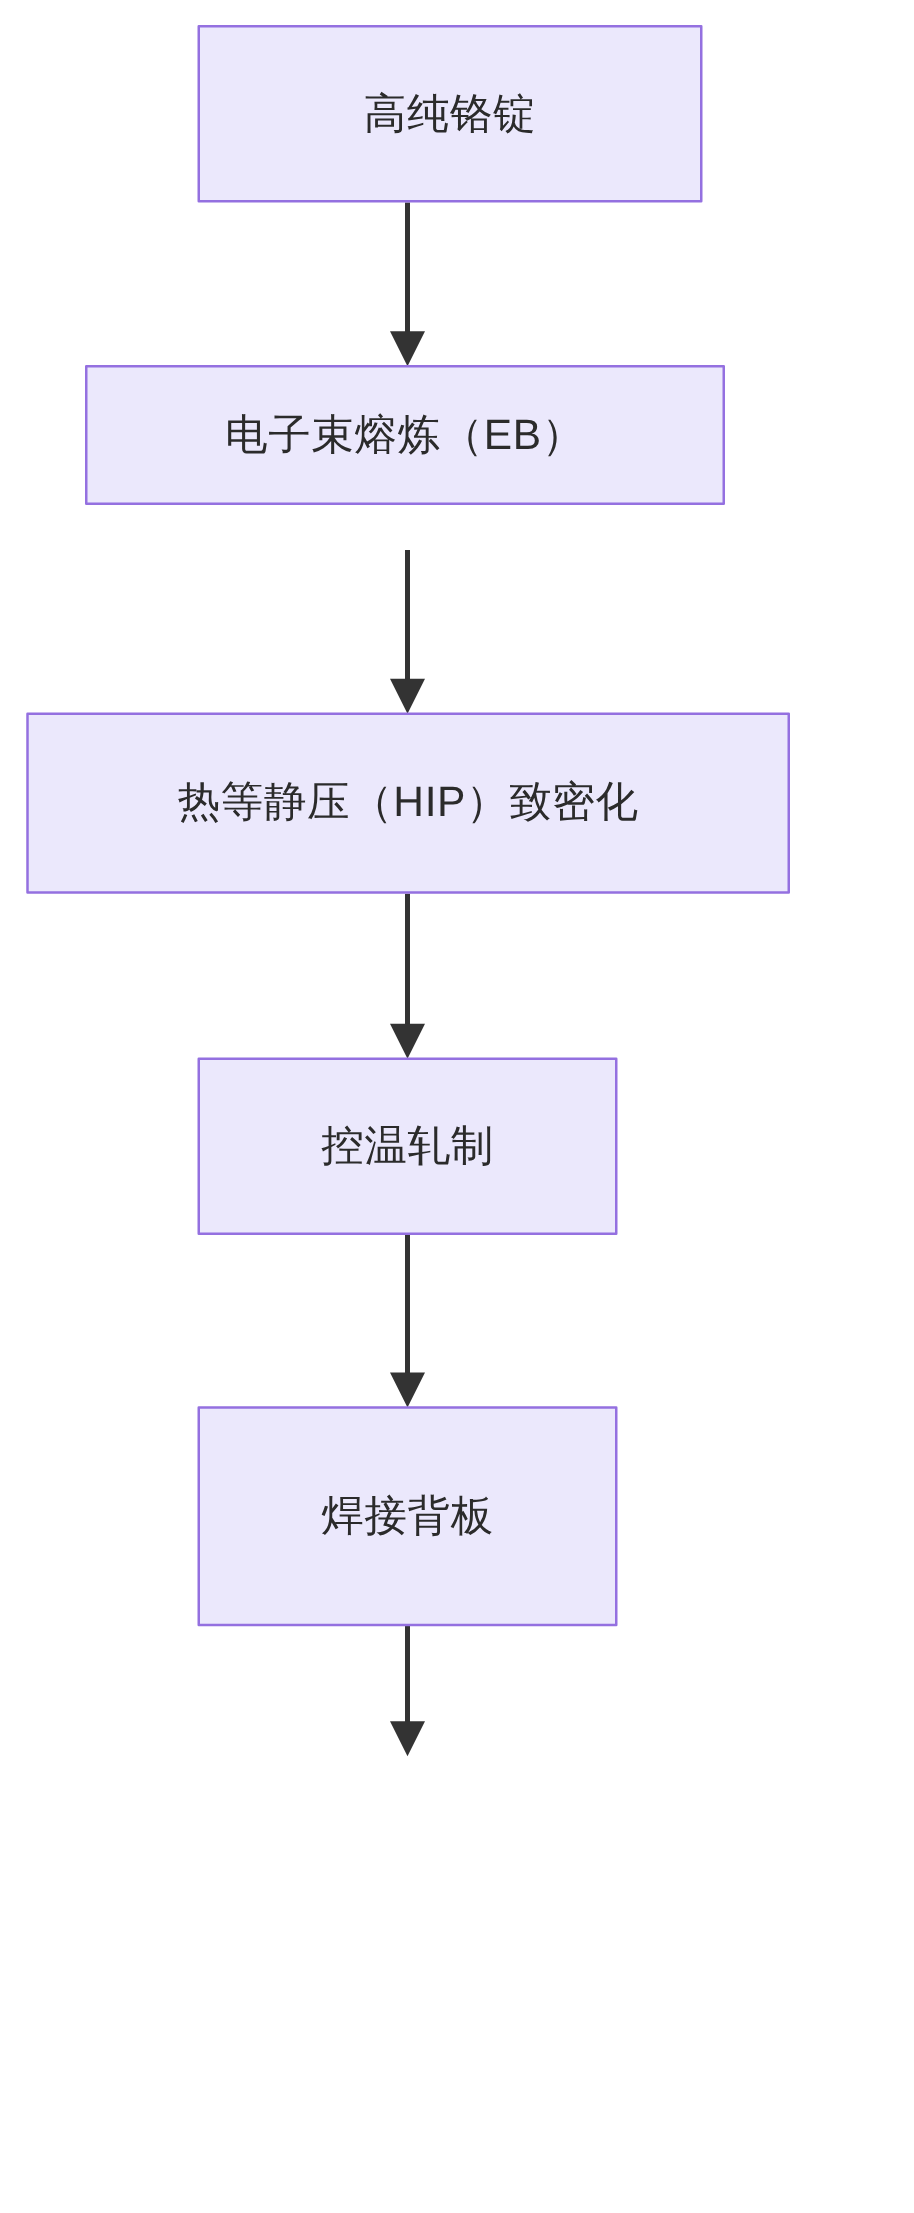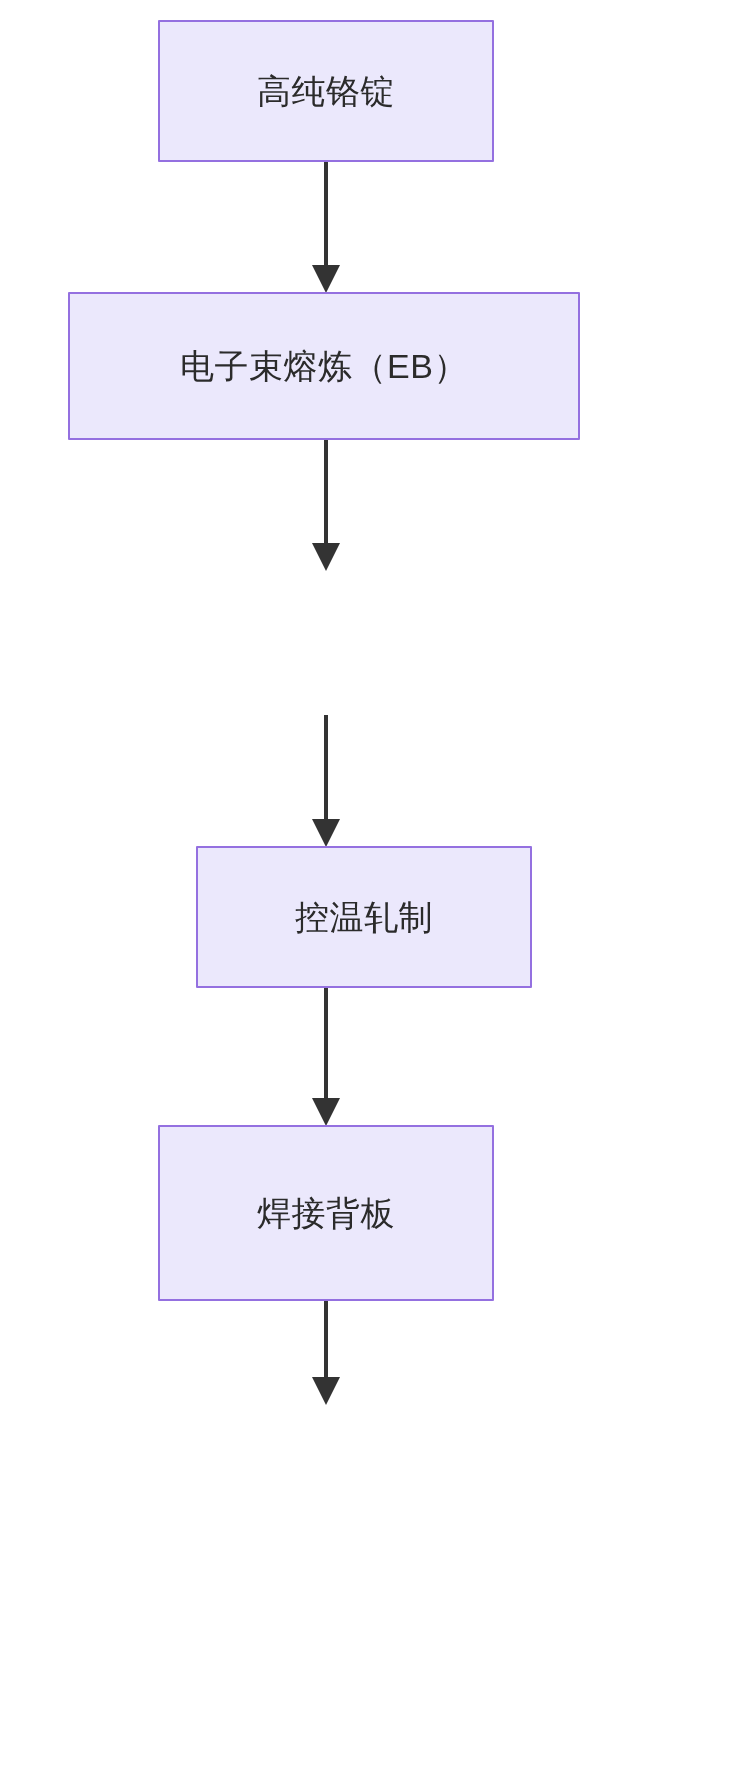--- a/index.html
+++ b/index.html
@@ -83,30 +83,33 @@
       <path class="edge-path" d="M 326 988 L 326 1108" style="stroke: rgb(51, 51, 51);"></path>
       <polygon class="edge-head" points="326,1126 312,1098 340,1098" style="fill: rgb(51, 51, 51);"></polygon>
     </g>
 
     <g>
       <path class="edge-path" d="M 326 1267 L 326 1387" style="stroke: rgb(51, 51, 51);"></path>
       <polygon class="edge-head" points="326,1405 312,1377 340,1377" style="fill: rgb(51, 51, 51);"></polygon>
     </g>
   </svg>
 
-  <div class="node" id="node-n1" style="left: 158px; top: 20px; width: 336px; height: 142px; background: rgb(235, 232, 252); border-color: rgb(148, 112, 224); color: rgb(43, 43, 43);">
+  <div class="node" id="node-n1" style="left: 158px; top: 20px; width: 404px; height: 142px; background: rgb(235, 232, 252); border-color: rgb(148, 112, 224); color: rgb(43, 43, 43);">
     <span class="node-label">高纯铬锭</span>
   </div>
 
-  <div class="node" id="node-n2" style="left: 68px; top: 292px; width: 512px; height: 148px; background: rgb(235, 232, 252); border-color: rgb(148, 112, 224); color: rgb(43, 43, 43);">
+  <div class="node" id="node-n2" style="left: 68px; top: 292px; width: 512px; height: 112px; background: rgb(235, 232, 252); border-color: rgb(148, 112, 224); color: rgb(43, 43, 43);">
     <span class="node-label">电子束熔炼（EB）</span>
   </div>
 
+  <div class="node" id="node-n3" style="left: 21px; top: 570px; width: 611px; height: 145px; background: rgb(235, 232, 252); border-color: rgb(148, 112, 224); color: rgb(43, 43, 43);">
+    <span class="node-label">热等静压（HIP）致密化</span>
+  </div>
 
-  <div class="node" id="node-n4" style="left: 158px; top: 846px; width: 336px; height: 142px; background: rgb(235, 232, 252); border-color: rgb(148, 112, 224); color: rgb(43, 43, 43); margin-left: 38px;">
+  <div class="node" id="node-n4" style="left: 158px; top: 846px; width: 336px; height: 142px; background: rgb(235, 232, 252); border-color: rgb(148, 112, 224); color: rgb(43, 43, 43);">
     <span class="node-label">控温轧制</span>
   </div>
 
   <div class="node" id="node-n5" style="left: 158px; top: 1125px; width: 336px; height: 176px; background: rgb(235, 232, 252); border-color: rgb(148, 112, 224); color: rgb(43, 43, 43);">
     <span class="node-label">焊接背板</span>
   </div>
 
 
 </div>
 

